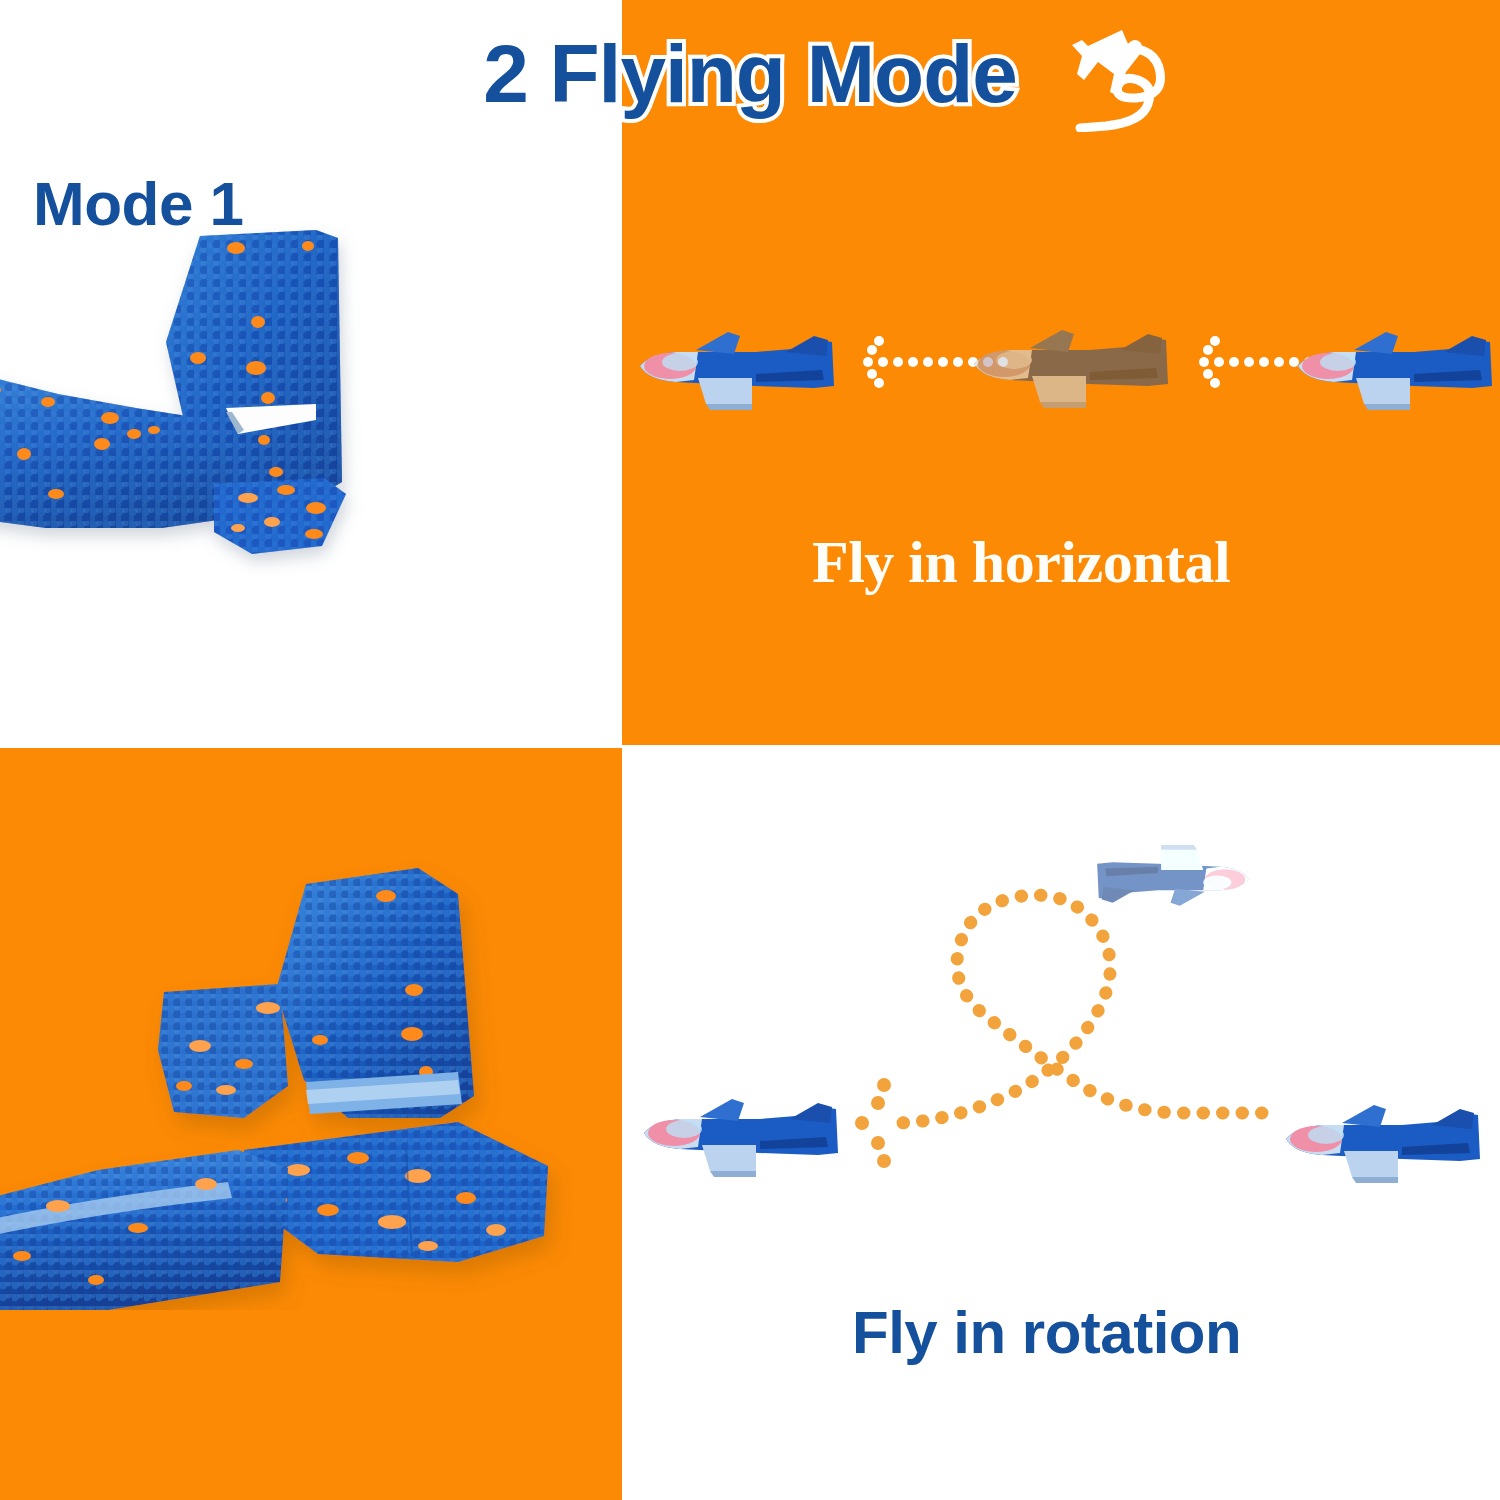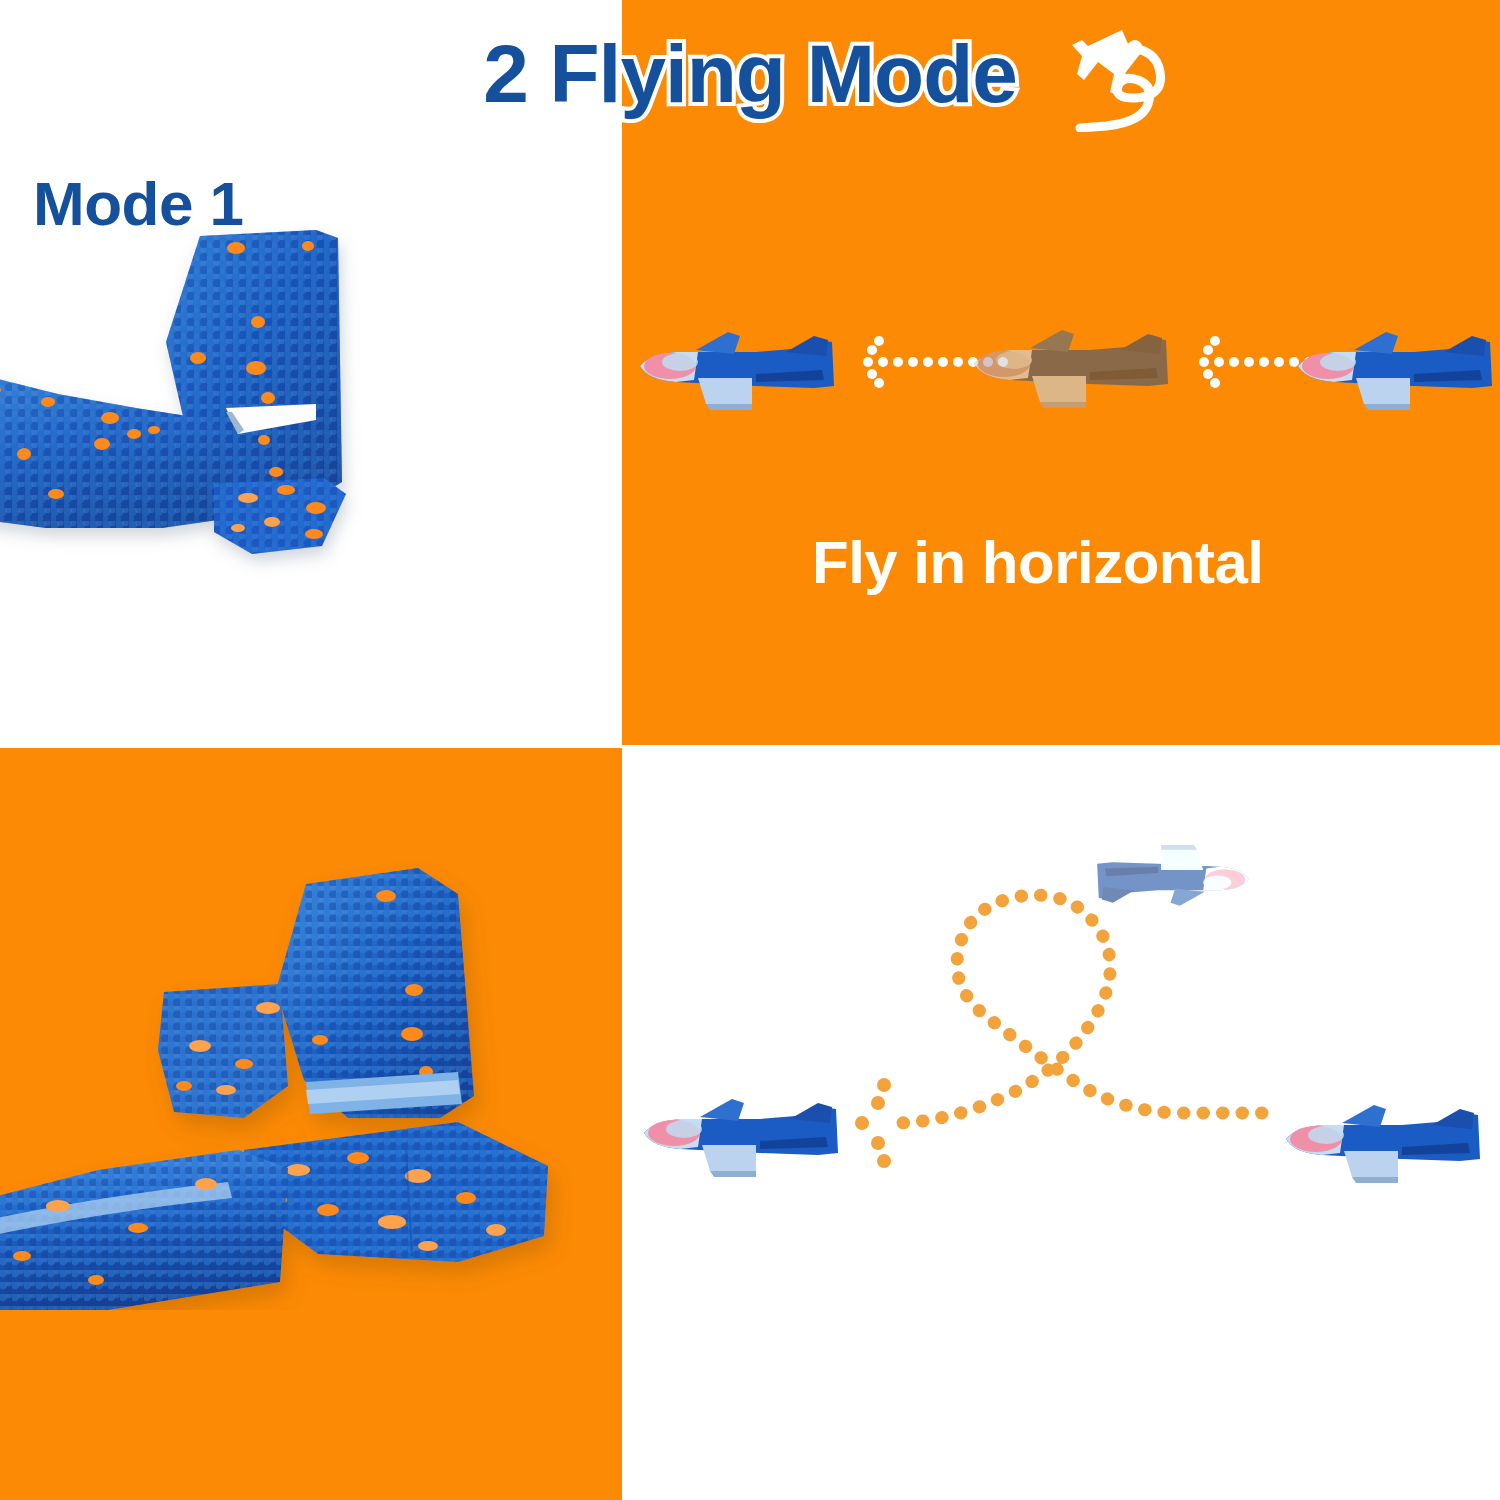--- a/index.html
+++ b/index.html
@@ -28,21 +28,21 @@
   #title-icon{position:absolute;left:1052px;top:4px;width:130px;height:128px;z-index:45;}
 
   
   #mode1-label{position:absolute;left:33px;top:160px;font-size:62px;font-weight:bold;
     color:#14509B;z-index:30;letter-spacing:-0.5px;margin-top:8px;}
   #mode2-label{position:absolute;left:33px;top:798px;font-size:62px;font-weight:bold;
     color:#FFFDF7;z-index:30;letter-spacing:-0.5px;}
 
   
   #cap-horizontal{position:absolute;left:812px;top:528px;font-size:60px;font-weight:bold;
-    color:#FFFDF7;z-index:30;letter-spacing:-0.5px;}
+    color:#FFFDF7;z-index:30;letter-spacing:-0.5px;font-family:Liberation Serif, serif;}
   #cap-rotation{position:absolute;left:852px;top:1298px;font-size:60px;font-weight:bold;
     color:#14509B;z-index:30;letter-spacing:-0.5px;}
 
   
   #photo-mode1{position:absolute;left:-14px;top:222px;width:560px;height:410px;z-index:20;}
   #photo-mode2{position:absolute;left:-12px;top:850px;width:610px;height:460px;z-index:20;}
 
   
   #seq-horizontal{position:absolute;left:622px;top:306px;width:878px;height:120px;z-index:20;}
   #seq-rotation{position:absolute;left:622px;top:845px;width:878px;height:410px;z-index:20;}
@@ -334,14 +334,15 @@
     <span id="title-text">2 Flying Mode</span>
   </div>
 
   <svg id="title-icon" viewBox="0 0 130 128">
     <path d="M70 26 L36 42 L30 36 L20 41 L30 52 L25 70 L32 76 L46 58 L62 70 L58 88 L66 92 L74 68 L88 50 Q93 44 88 38 Q82 33 76 40 Z" fill="#FFFFFF"></path>
     <path d="M74 44 Q104 44 108 68 Q112 92 84 94 Q62 95 66 82 Q70 71 86 76 Q102 82 96 100 Q90 118 54 122 L28 124" fill="none" stroke="#FFFFFF" stroke-width="9" stroke-linecap="round"></path>
   </svg>
 
   <div id="mode1-label">Mode 1</div>
   <div id="cap-horizontal">Fly in horizontal</div>
+  <div id="cap-rotation">Fly in rotation</div>
 
 </div>
 
 </body></html>

